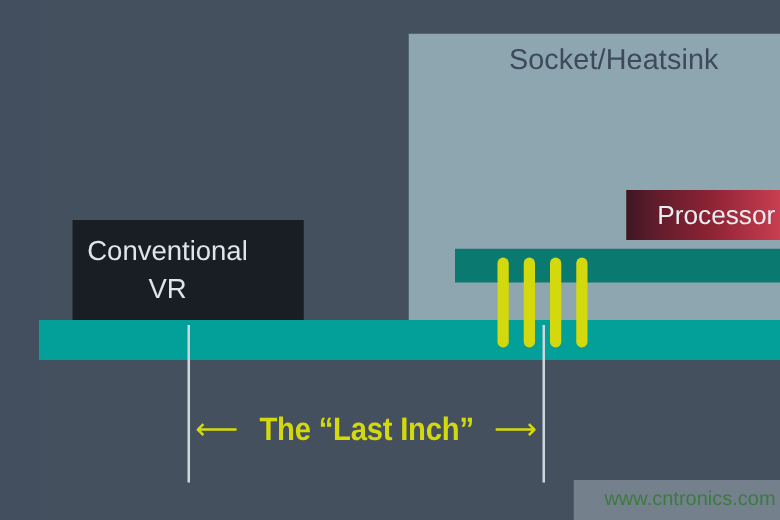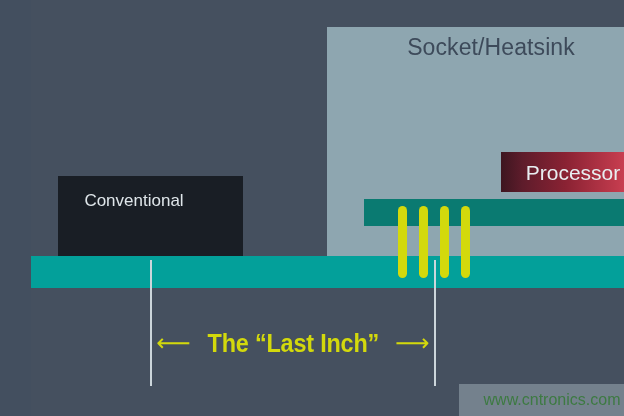--- a/index.html
+++ b/index.html
@@ -86,21 +86,21 @@
     width: 185px;
     height: 80px;
     background: #191e25;
   }
   .vr-label {
     position: absolute;
     left: 27px;
     top: 186px;
     width: 152px;
     text-align: center;
-    font-size: 17px;
+    font-size: 22px;
     line-height: 30px;
     color: #dfe6ea;
     font-family: "Liberation Sans", sans-serif;
   }
 
   
   .pcb-bar {
     position: absolute;
     left: 0;
     top: 256px;
@@ -190,20 +190,21 @@
   </div>
 
   <div class="processor-block"></div>
   <div class="processor-label">Processor</div>
 
   <div class="substrate-bar"></div>
 
   <div class="vr-block"></div>
   <div class="vr-label">
     <div>Conventional</div>
+    <div>VR</div>
   </div>
 
   <div class="pcb-bar"></div>
 
   <div class="pin" style="left:367px; top:206px;"></div>
   <div class="pin" style="left:388px; top:206px;"></div>
   <div class="pin" style="left:409px; top:206px;"></div>
   <div class="pin" style="left:430px; top:206px;"></div>
 
   <div class="guide-line" style="left:119px; top:260px; height:126px;"></div>

